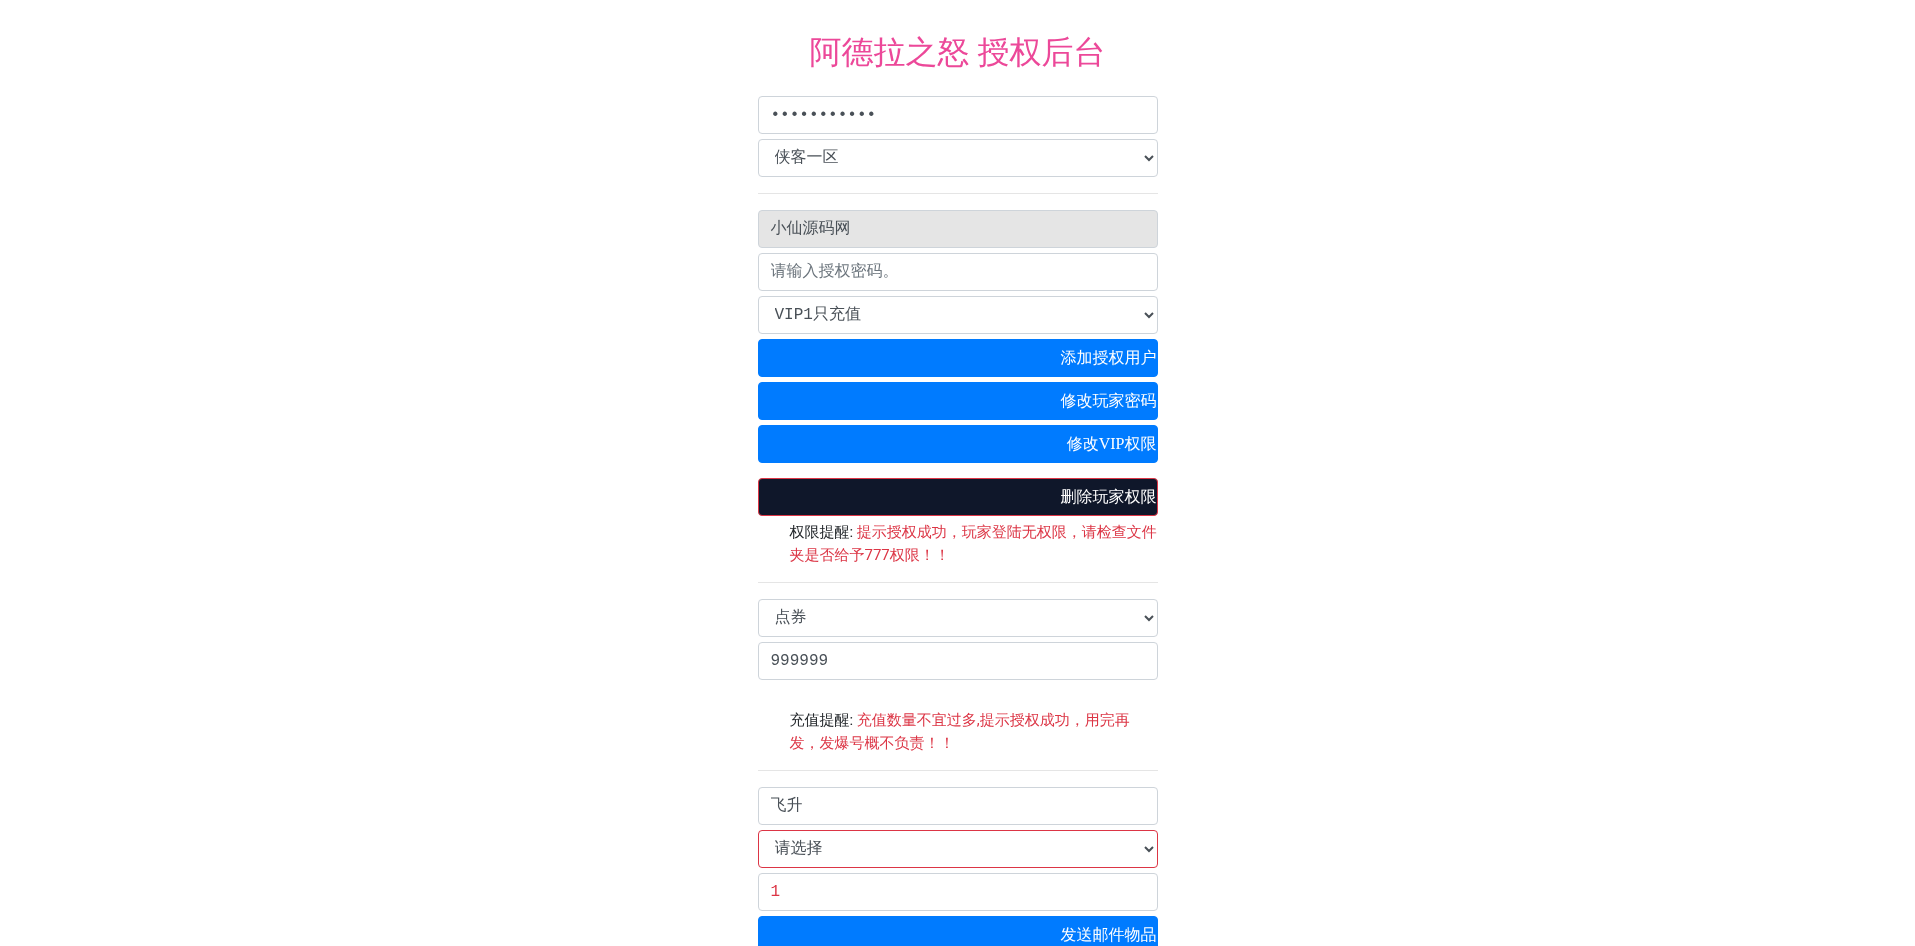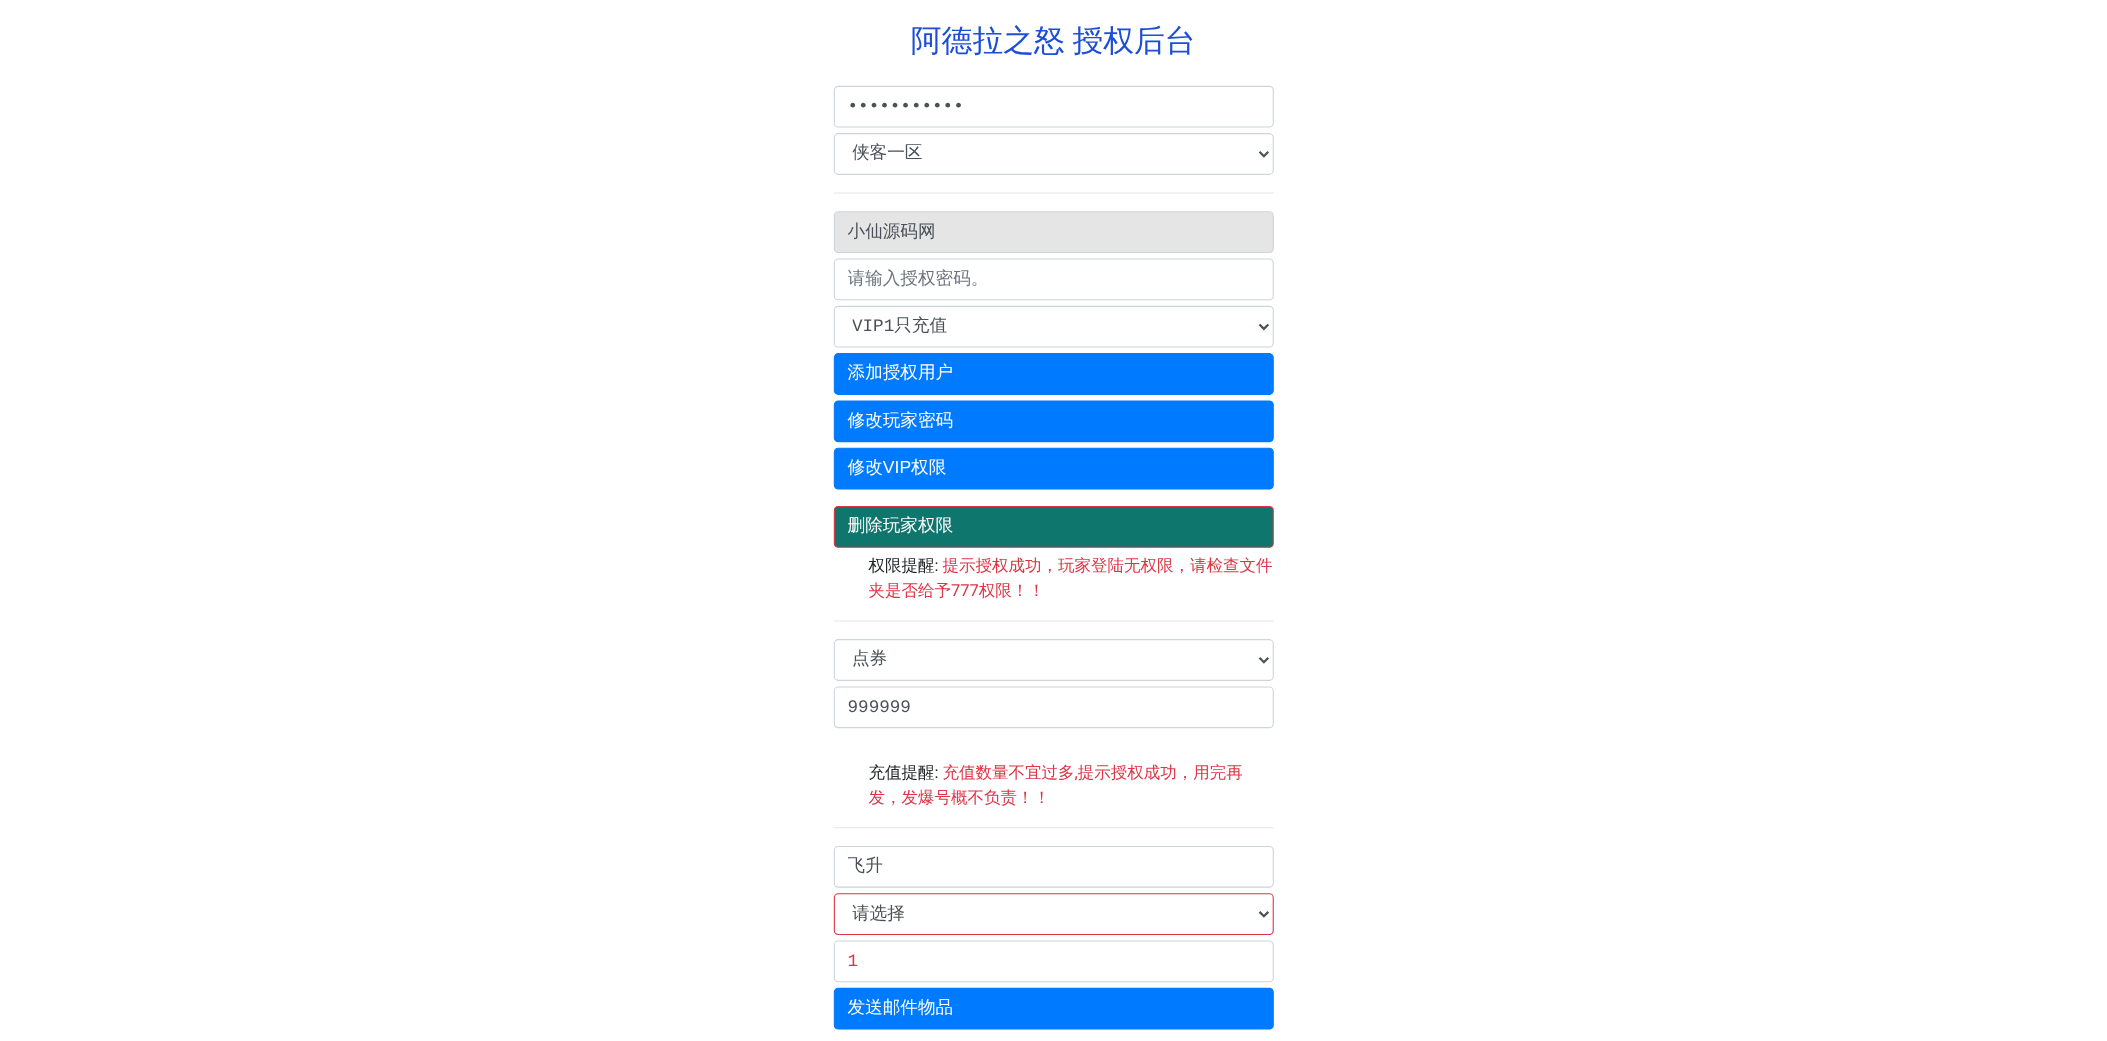--- a/index.html
+++ b/index.html
@@ -16,25 +16,25 @@
       padding-top: 8px;
     }
     .container {
       width: 100%;
       max-width: 1140px;
       margin: 0 auto;
       padding: 0 15px;
     }
     .page-title {
       text-align: center;
-      color: #1d4ed8;
-      font-size: 28px;
+      color: #ec4899;
+      font-size: 32px;
       font-weight: 500;
       margin-bottom: 20px;
-      margin-top: 8px;
+      margin-top: 20px;
     }
     .row {
       display: flex;
       justify-content: center;
     }
     .col {
       width: 100%;
       max-width: 400px;
     }
     .form-control {
@@ -60,37 +60,37 @@
     }
     .form-control.is-invalid {
       border-color: #dc3545;
     }
     select.form-control {
       height: 38px;
     }
     .btn {
       display: block;
       width: 100%;
-      padding: 6px 12px;
+      padding: 6px 0;
       font-size: 16px;
       line-height: 1.5;
-      text-align: left;
+      text-align: right;
       color: #fff;
       border: 1px solid transparent;
       border-radius: 4px;
       cursor: pointer;
       margin-bottom: 5px;
-      font-family: Liberation Sans, sans-serif;
+      font-family: Liberation Serif, serif;
     }
     .btn-primary {
       background-color: #007bff;
       border-color: #007bff;
     }
     .btn-danger {
-      background-color: #0f766e;
+      background-color: #0f172a;
       border-color: #dc3545;
       margin-top: 15px;
     }
     hr {
       margin-top: 16px;
       margin-bottom: 16px;
       border: 0;
       border-top: 1px solid rgba(0,0,0,0.1);
     }
     .hint {

